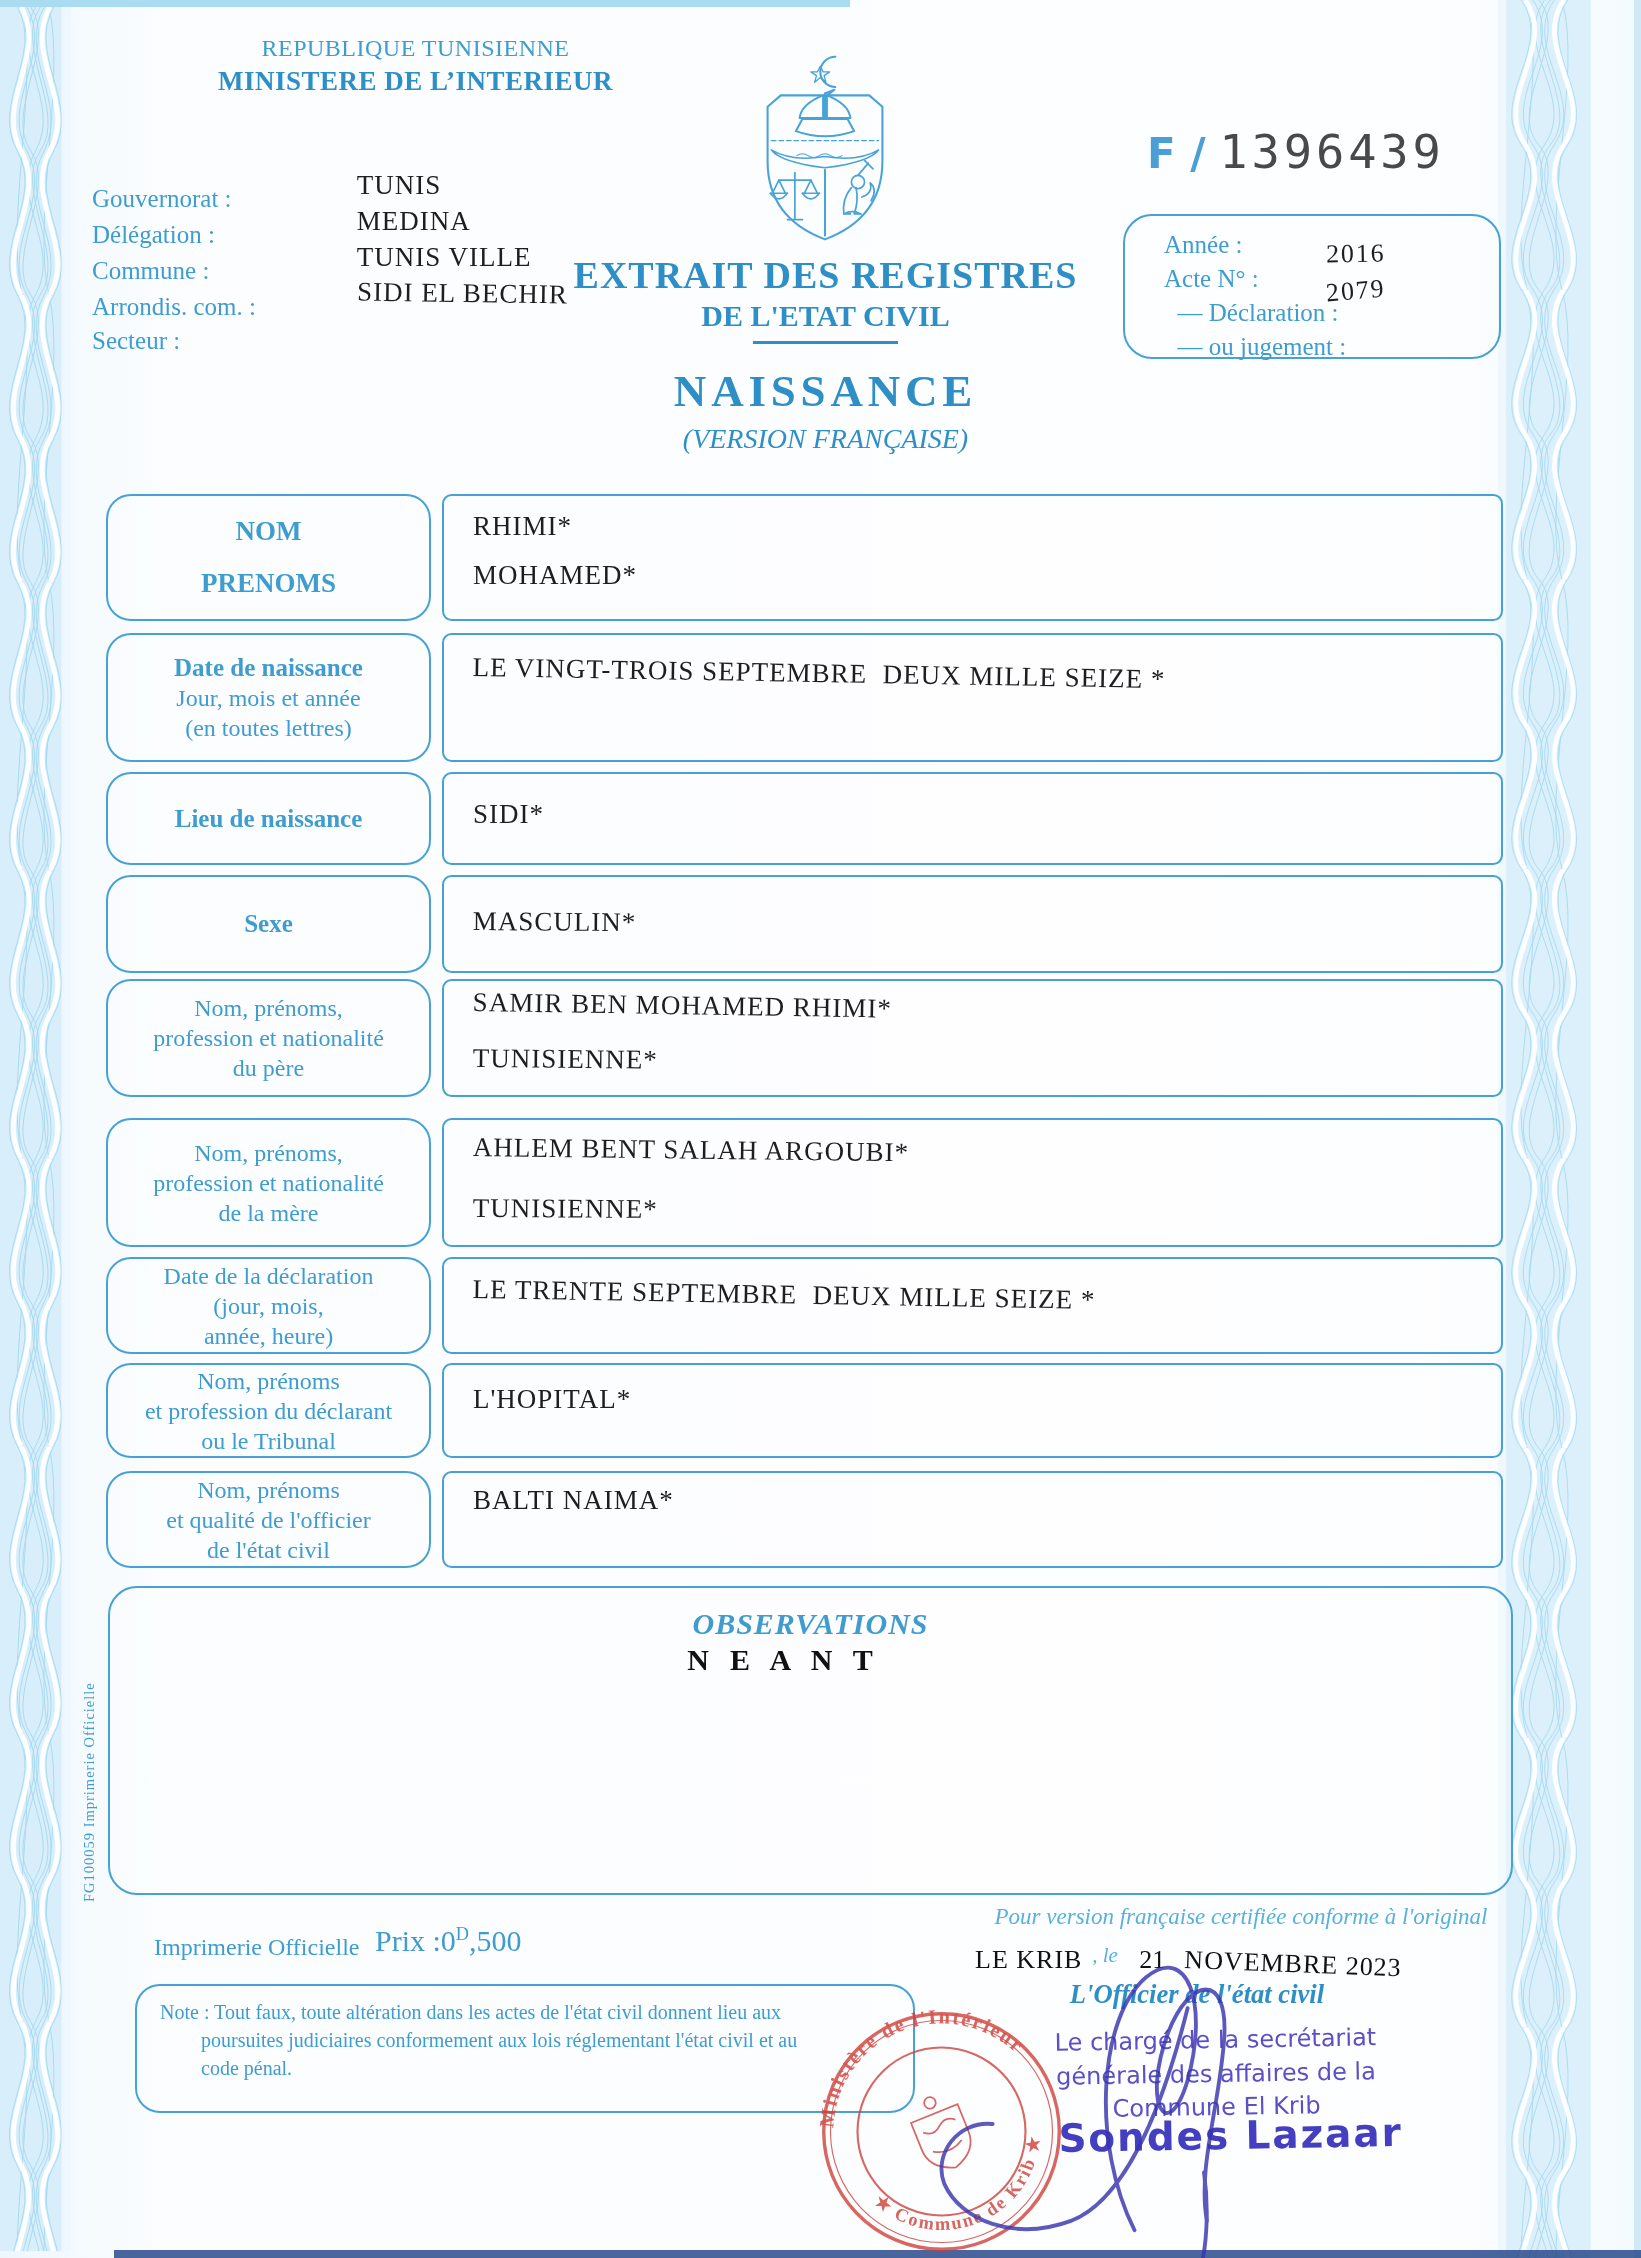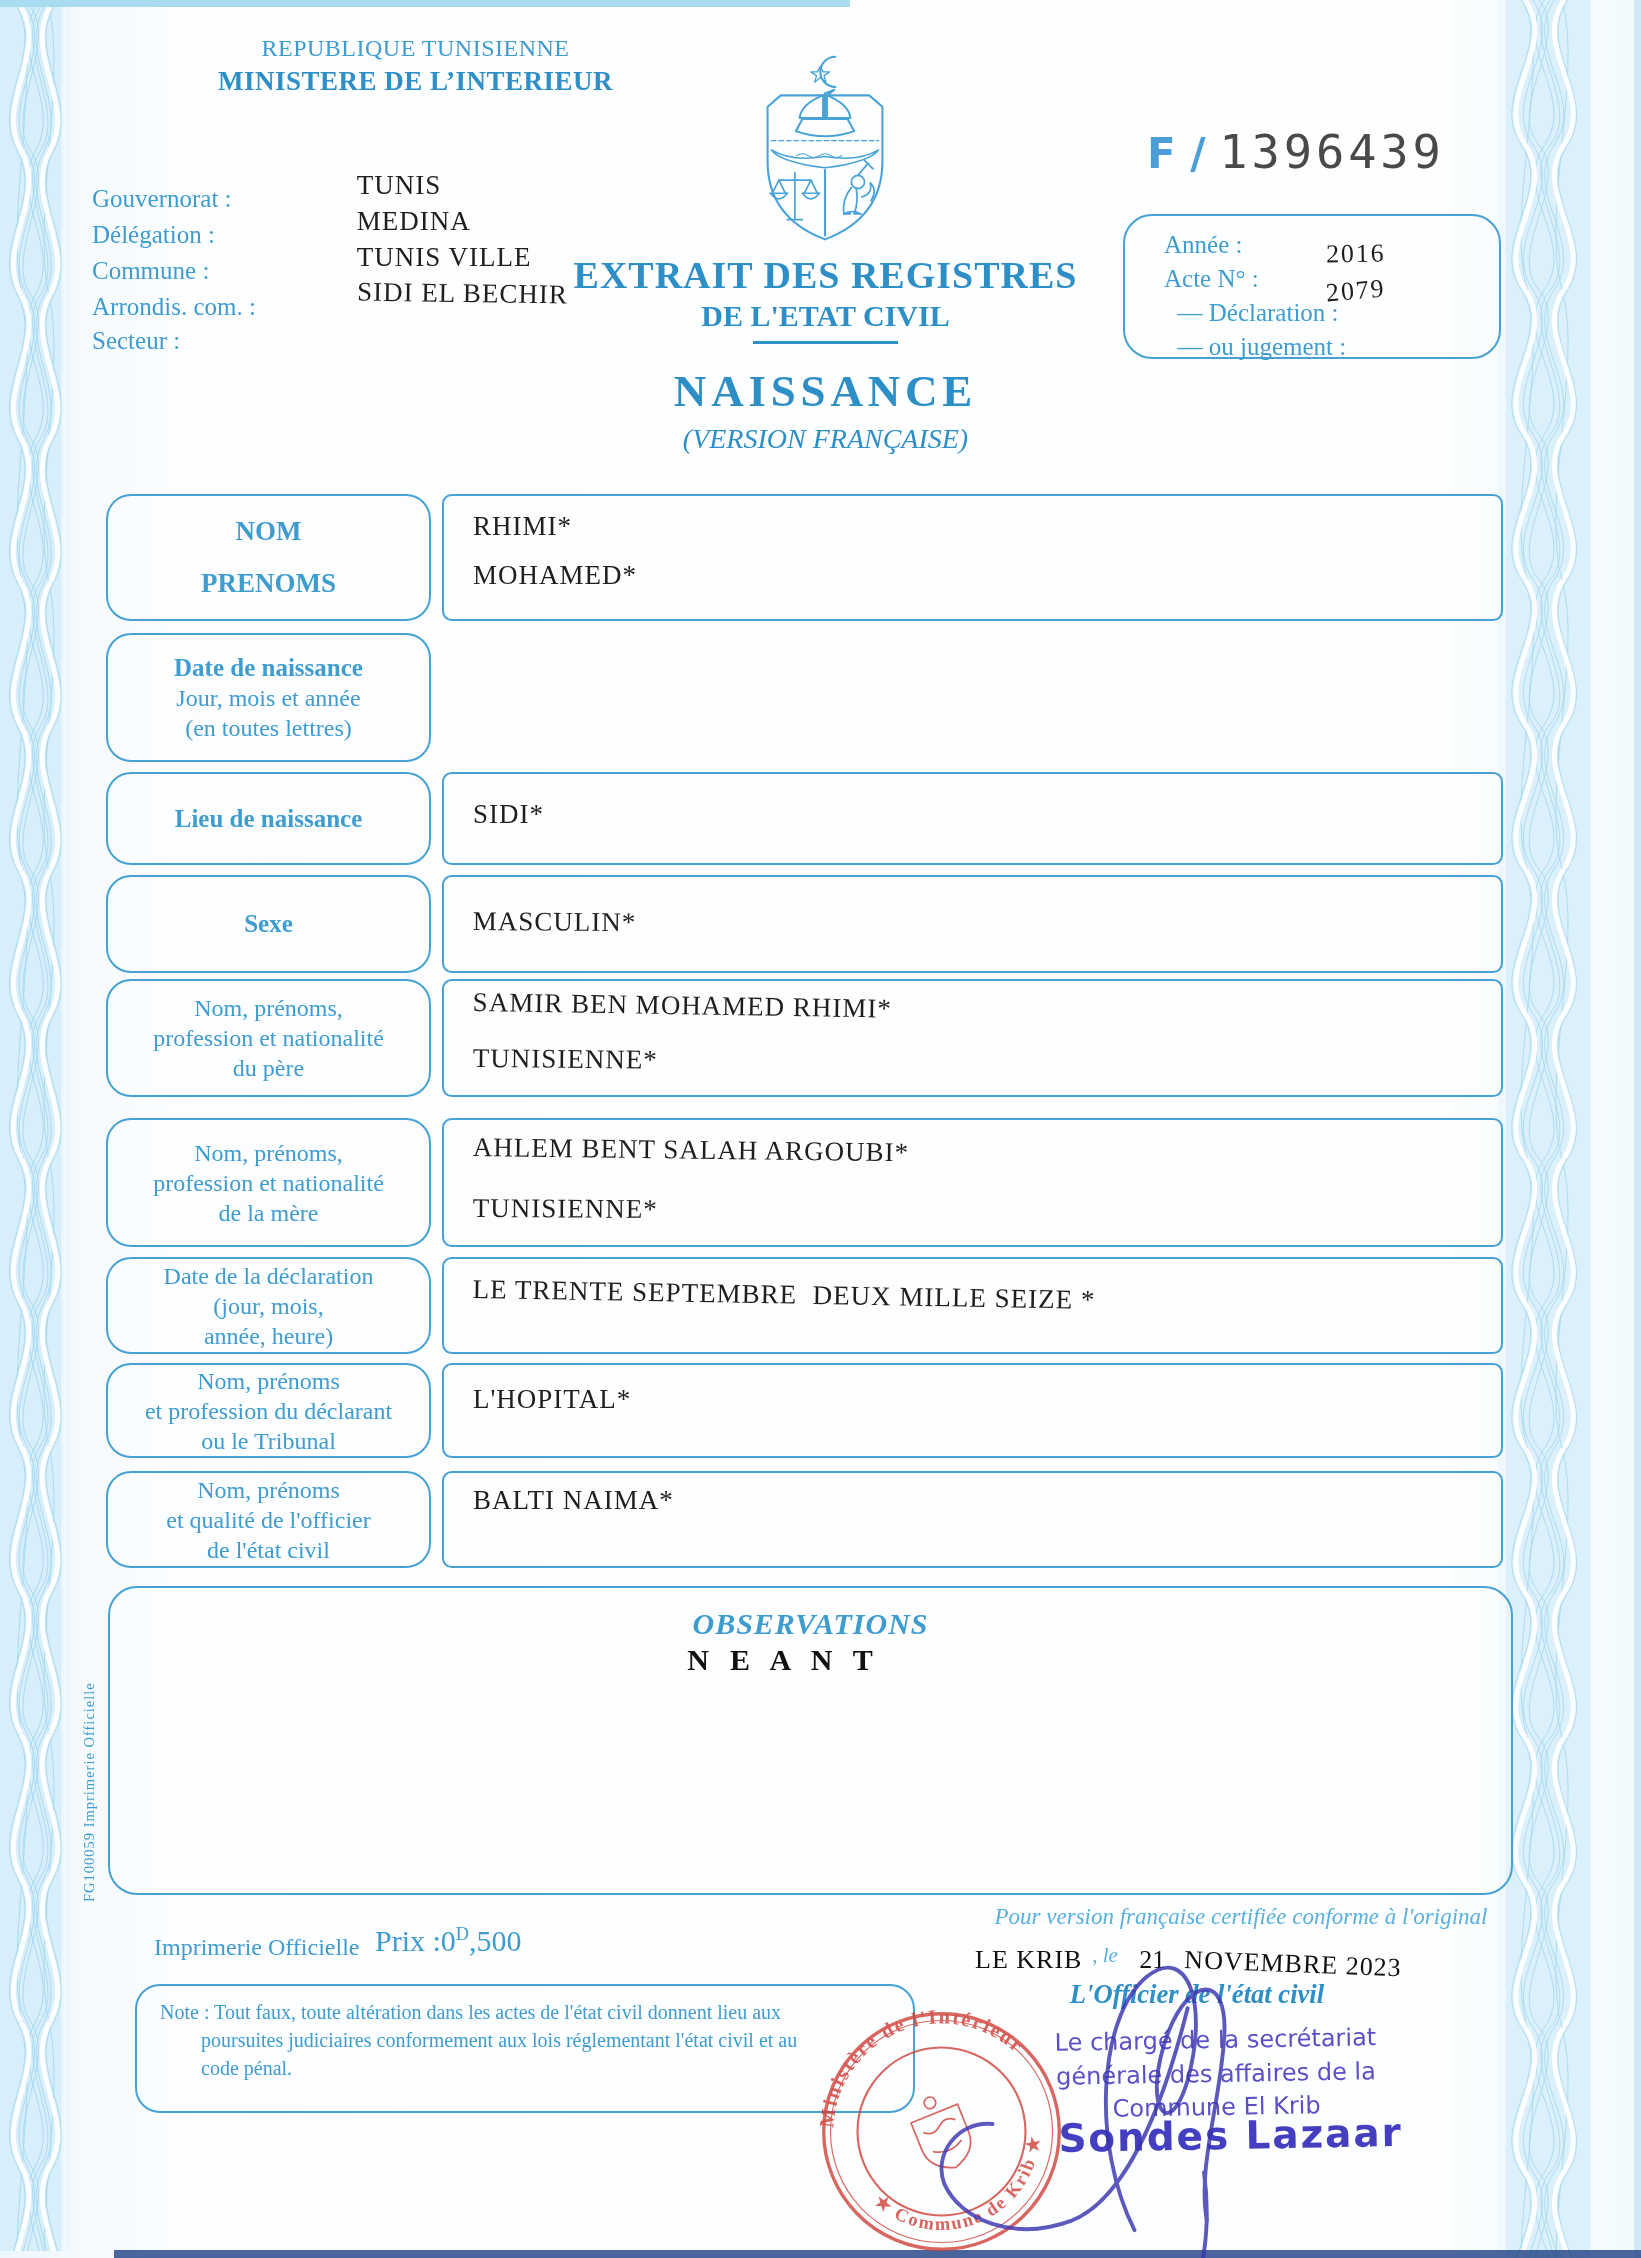--- a/index.html
+++ b/index.html
@@ -235,20 +235,23 @@
   <div class="rvalue" style="top:494px;height:127px;">
     <span class="vl" style="top:15.4px;">RHIMI*</span>
     <span class="vl" style="top:64px;">MOHAMED*</span>
   </div>
 
   <div class="rlabel" style="top:633px;height:129px;">
     <span class="ll b">Date de naissance</span>
     <span class="ll">Jour, mois et année</span>
     <span class="ll">(en toutes lettres)</span>
   </div>
+  <div class="rvalue" style="top:633px;height:129px;">
+    <span class="vl" style="top:17.4px;transform:rotate(1deg);">LE VINGT-TROIS SEPTEMBRE&nbsp; DEUX MILLE SEIZE *</span>
+  </div>
 
   <div class="rlabel" style="top:772px;height:93px;">
     <span class="ll b">Lieu de naissance</span>
   </div>
   <div class="rvalue" style="top:772px;height:93px;">
     <span class="vl" style="top:25px;">SIDI*</span>
   </div>
 
   <div class="rlabel" style="top:875px;height:98px;">
     <span class="ll b">Sexe</span>

